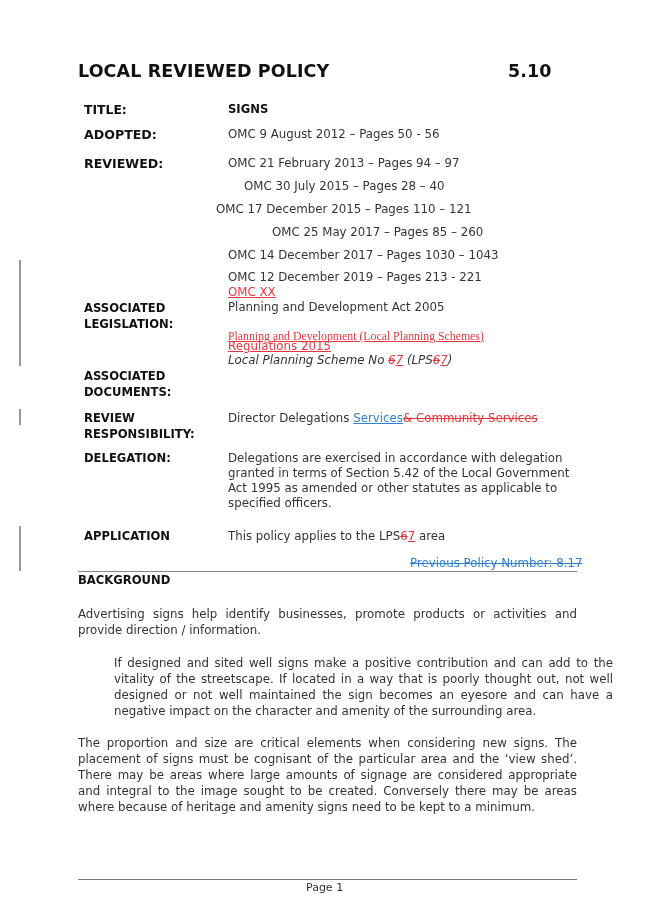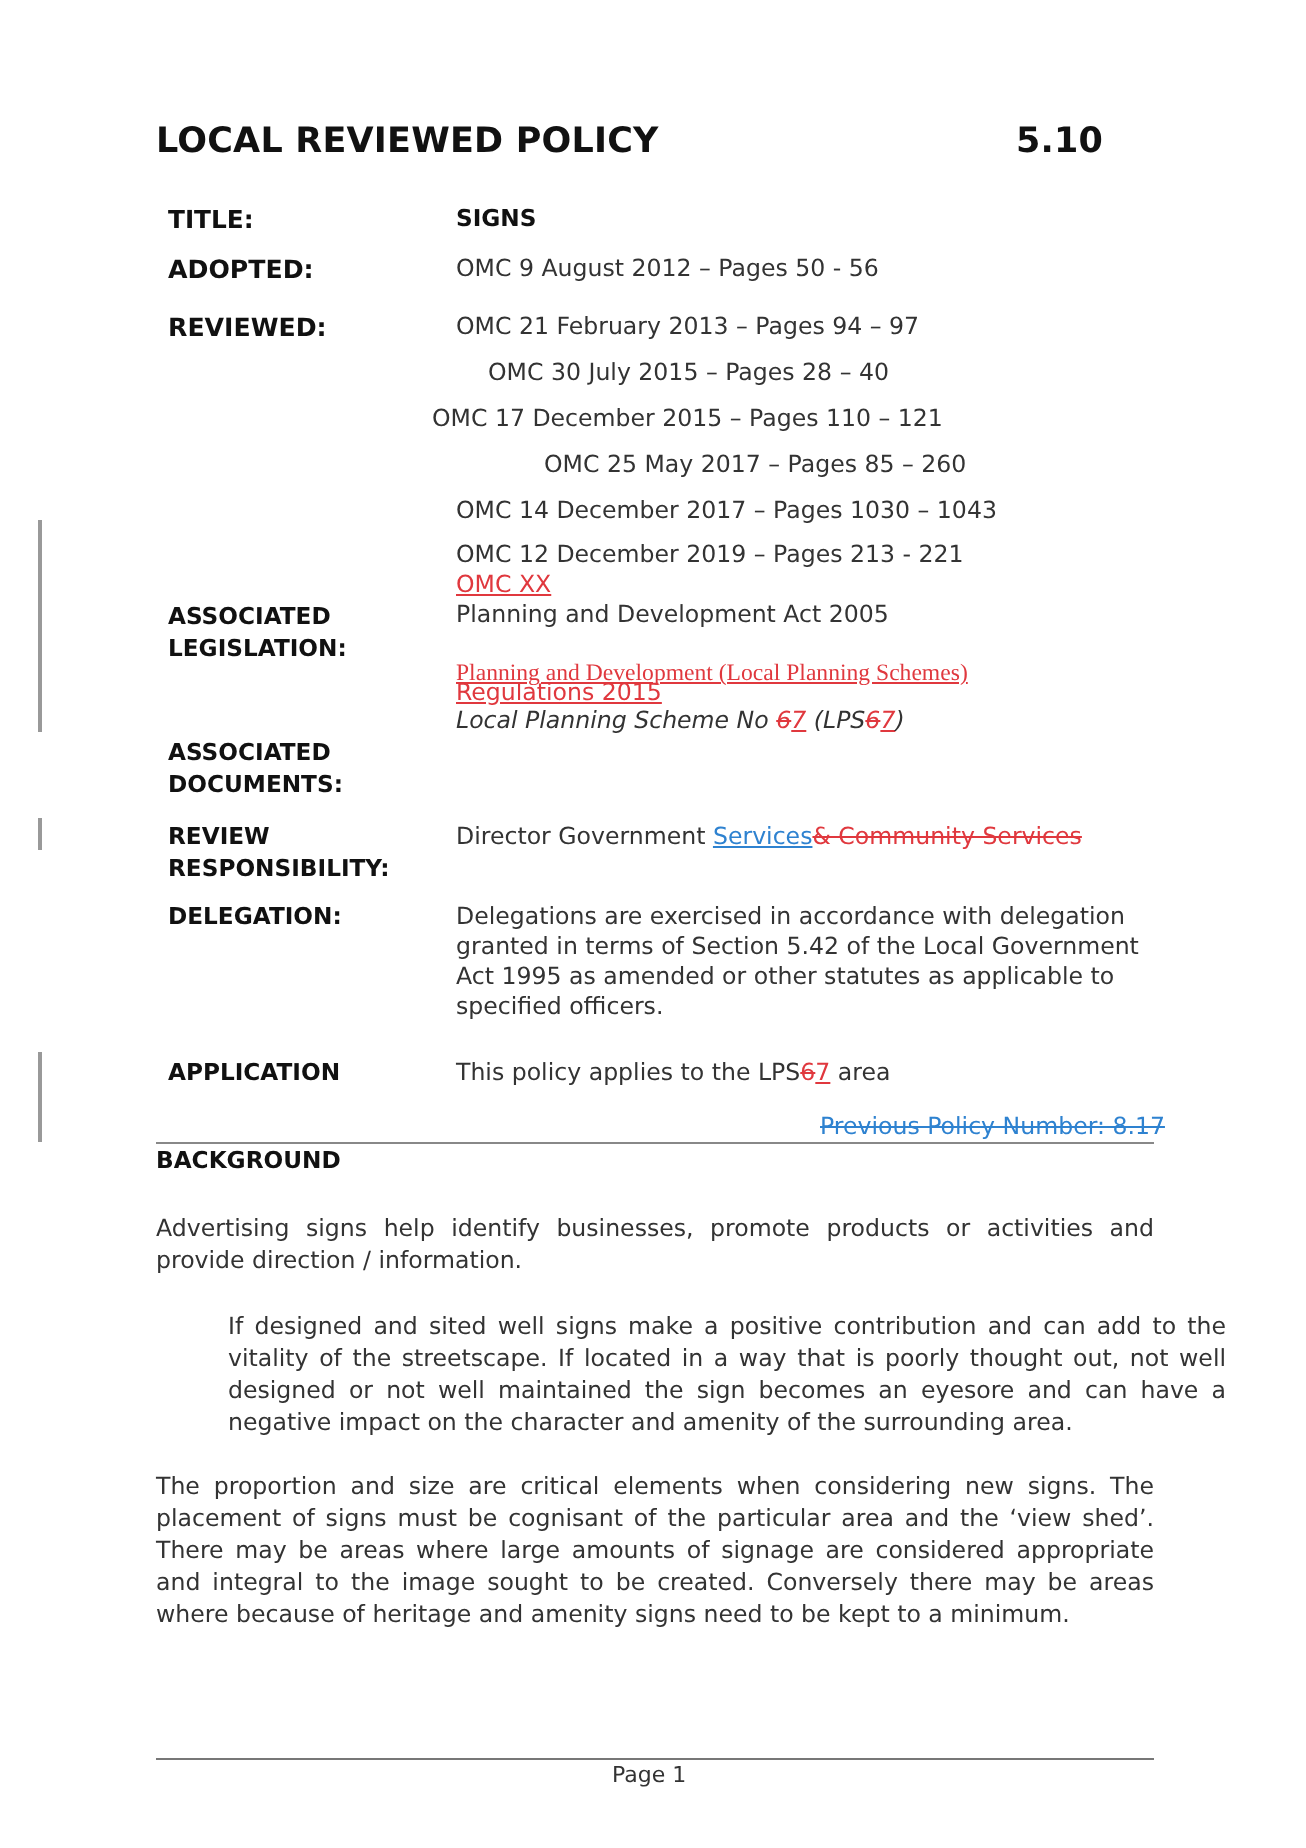--- a/index.html
+++ b/index.html
@@ -51,21 +51,21 @@
 <div class="abs val" style="left:228px;top:352px;font-style:italic;">
   <span>Local Planning Scheme No </span><span class="del-red">6</span><span class="ins-red">7</span><span> (LPS</span><span class="del-red">6</span><span class="ins-red">7</span><span>)</span>
 </div>
 
 <div class="abs lbl" style="left:84px;top:368px;">ASSOCIATED</div>
 <div class="abs lbl" style="left:84px;top:384px;">DOCUMENTS:</div>
 
 <div class="abs lbl" style="left:84px;top:410px;">REVIEW</div>
 <div class="abs lbl" style="left:84px;top:426px;">RESPONSIBILITY:</div>
 <div class="abs val" style="left:228px;top:410px;">
-  <span>Director Government </span><span class="ins-blue">Services</span><span class="del-red">&amp; Community Services</span>
+  <span>Director Delegations </span><span class="ins-blue">Services</span><span class="del-red">&amp; Community Services</span>
 </div>
 
 <div class="abs lbl" style="left:84px;top:450px;">DELEGATION:</div>
 <div class="abs val" style="left:228px;top:450px;">Delegations are exercised in accordance with delegation</div>
 <div class="abs val" style="left:228px;top:465px;">granted in terms of Section 5.42 of the Local Government</div>
 <div class="abs val" style="left:228px;top:480px;">Act 1995 as amended or other statutes as applicable to</div>
 <div class="abs val" style="left:228px;top:495px;">specified officers.</div>
 
 <div class="abs lbl" style="left:84px;top:528px;">APPLICATION</div>
 <div class="abs val" style="left:228px;top:528px;">

